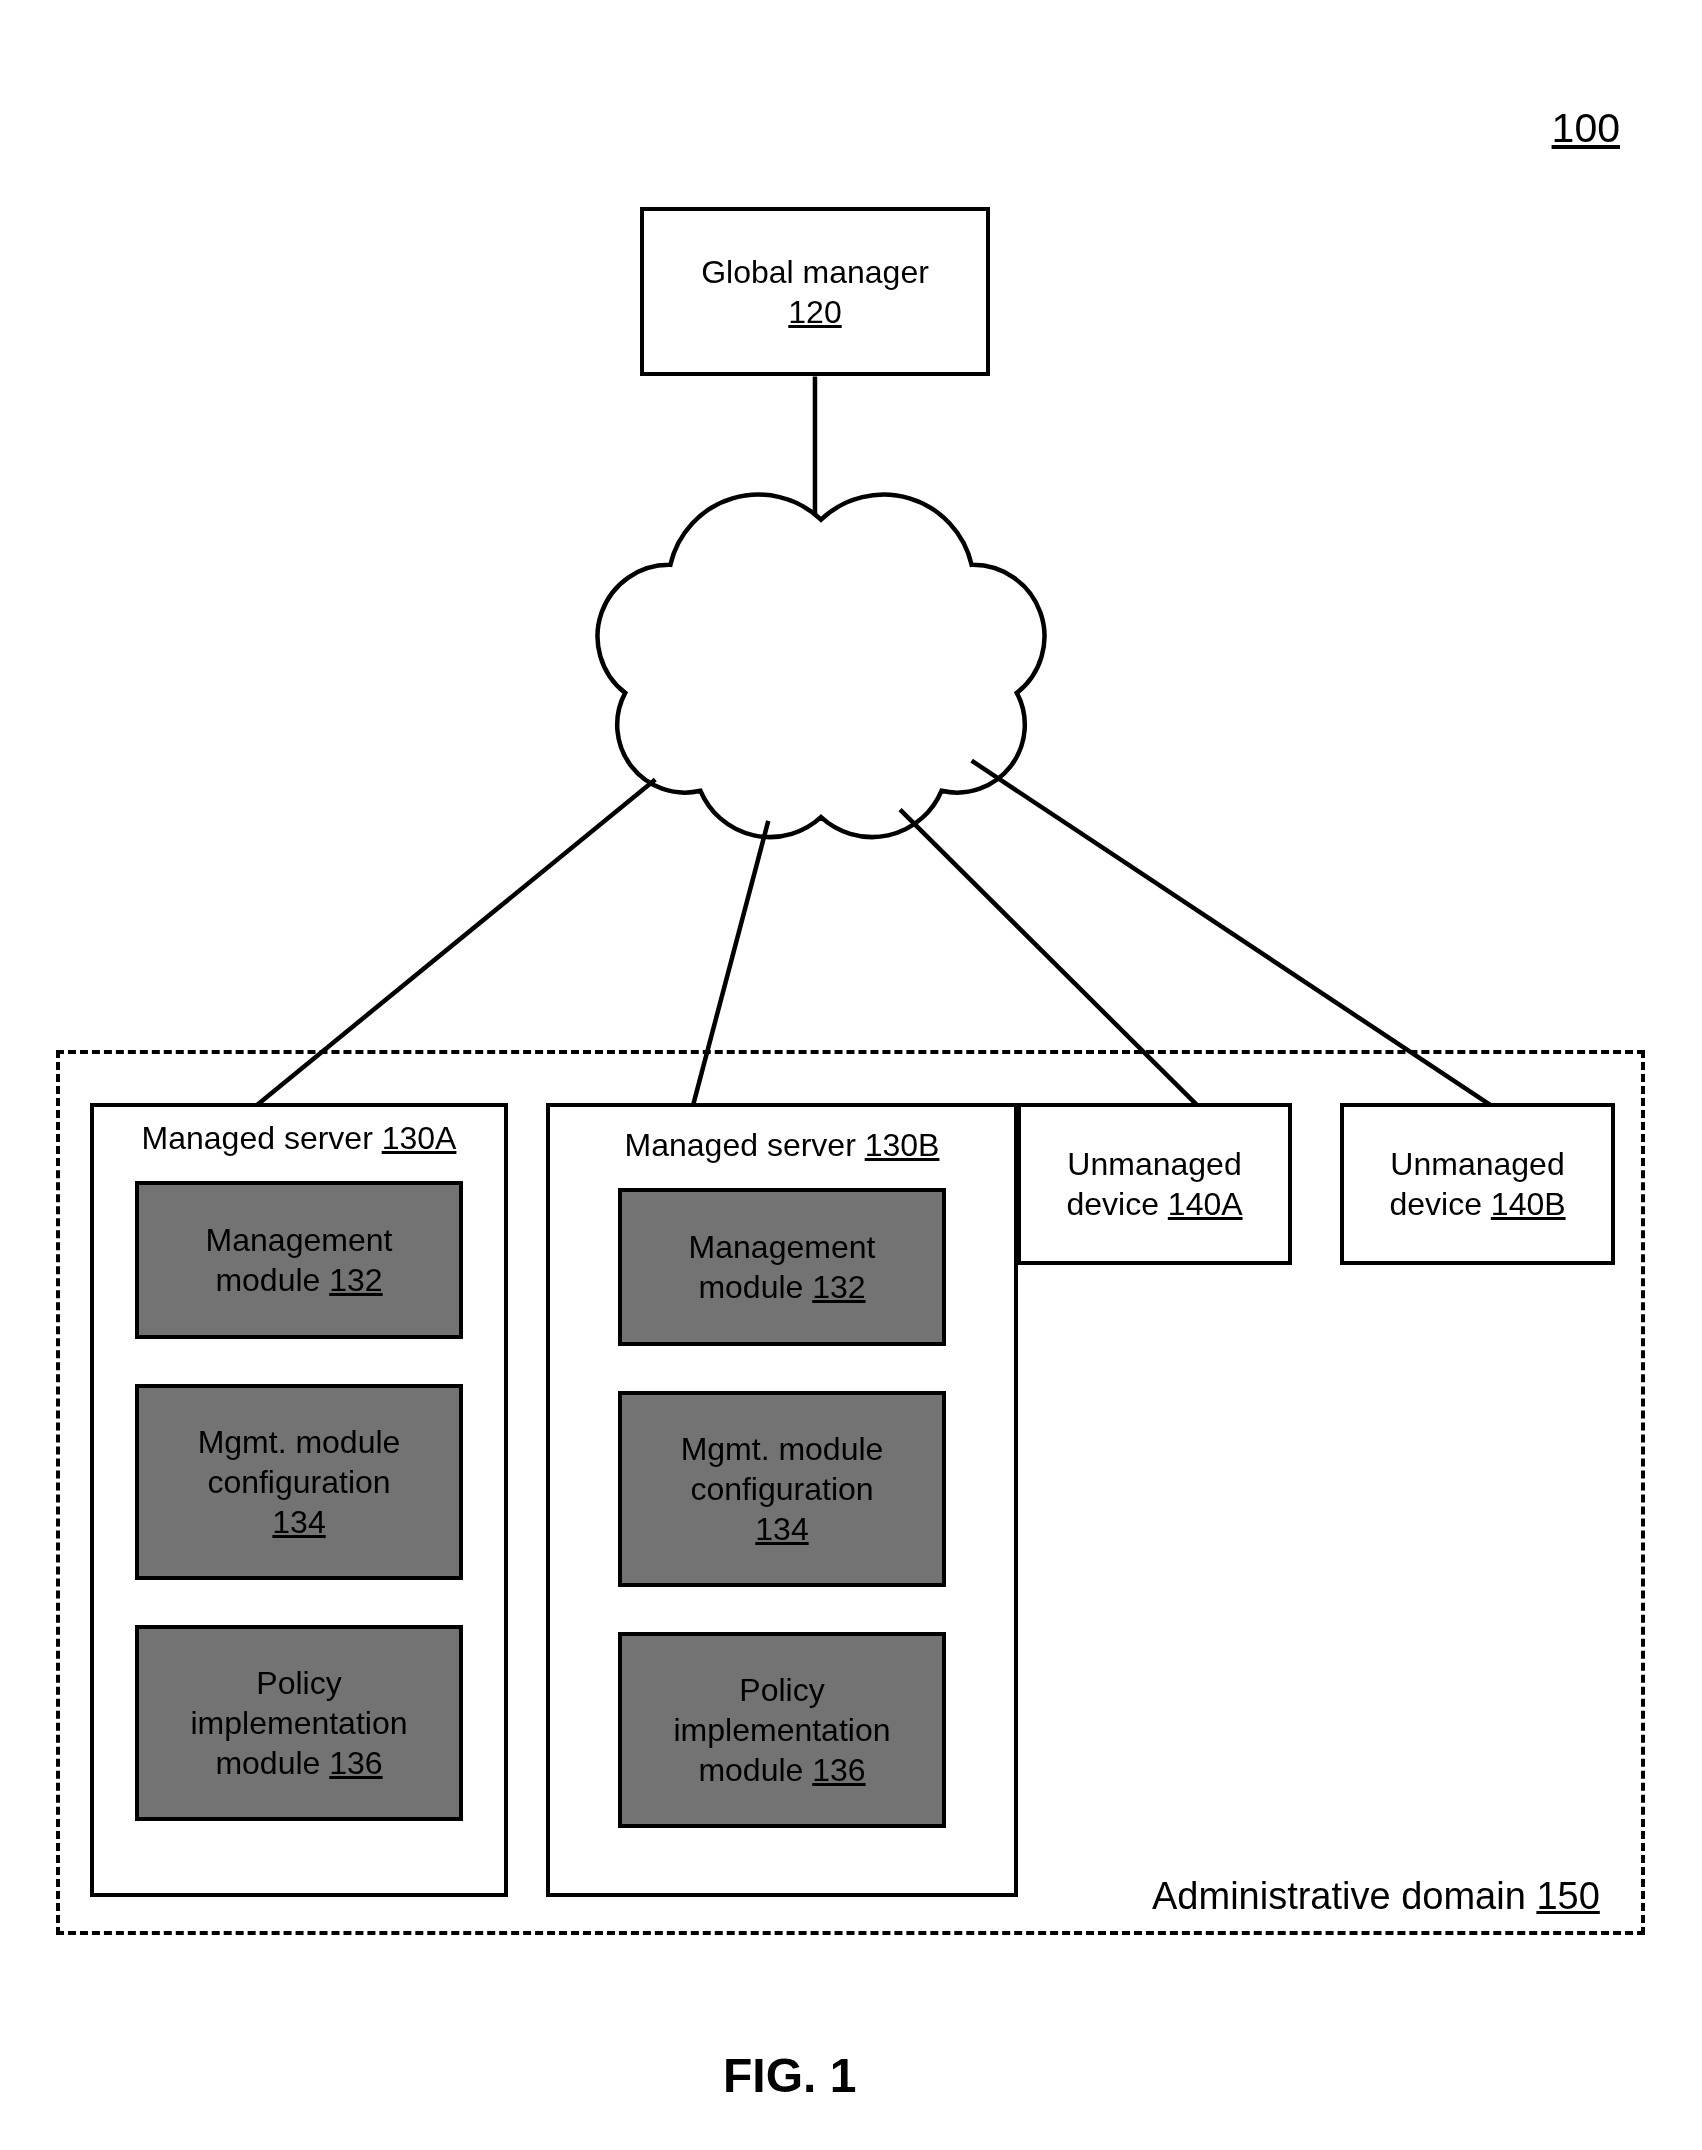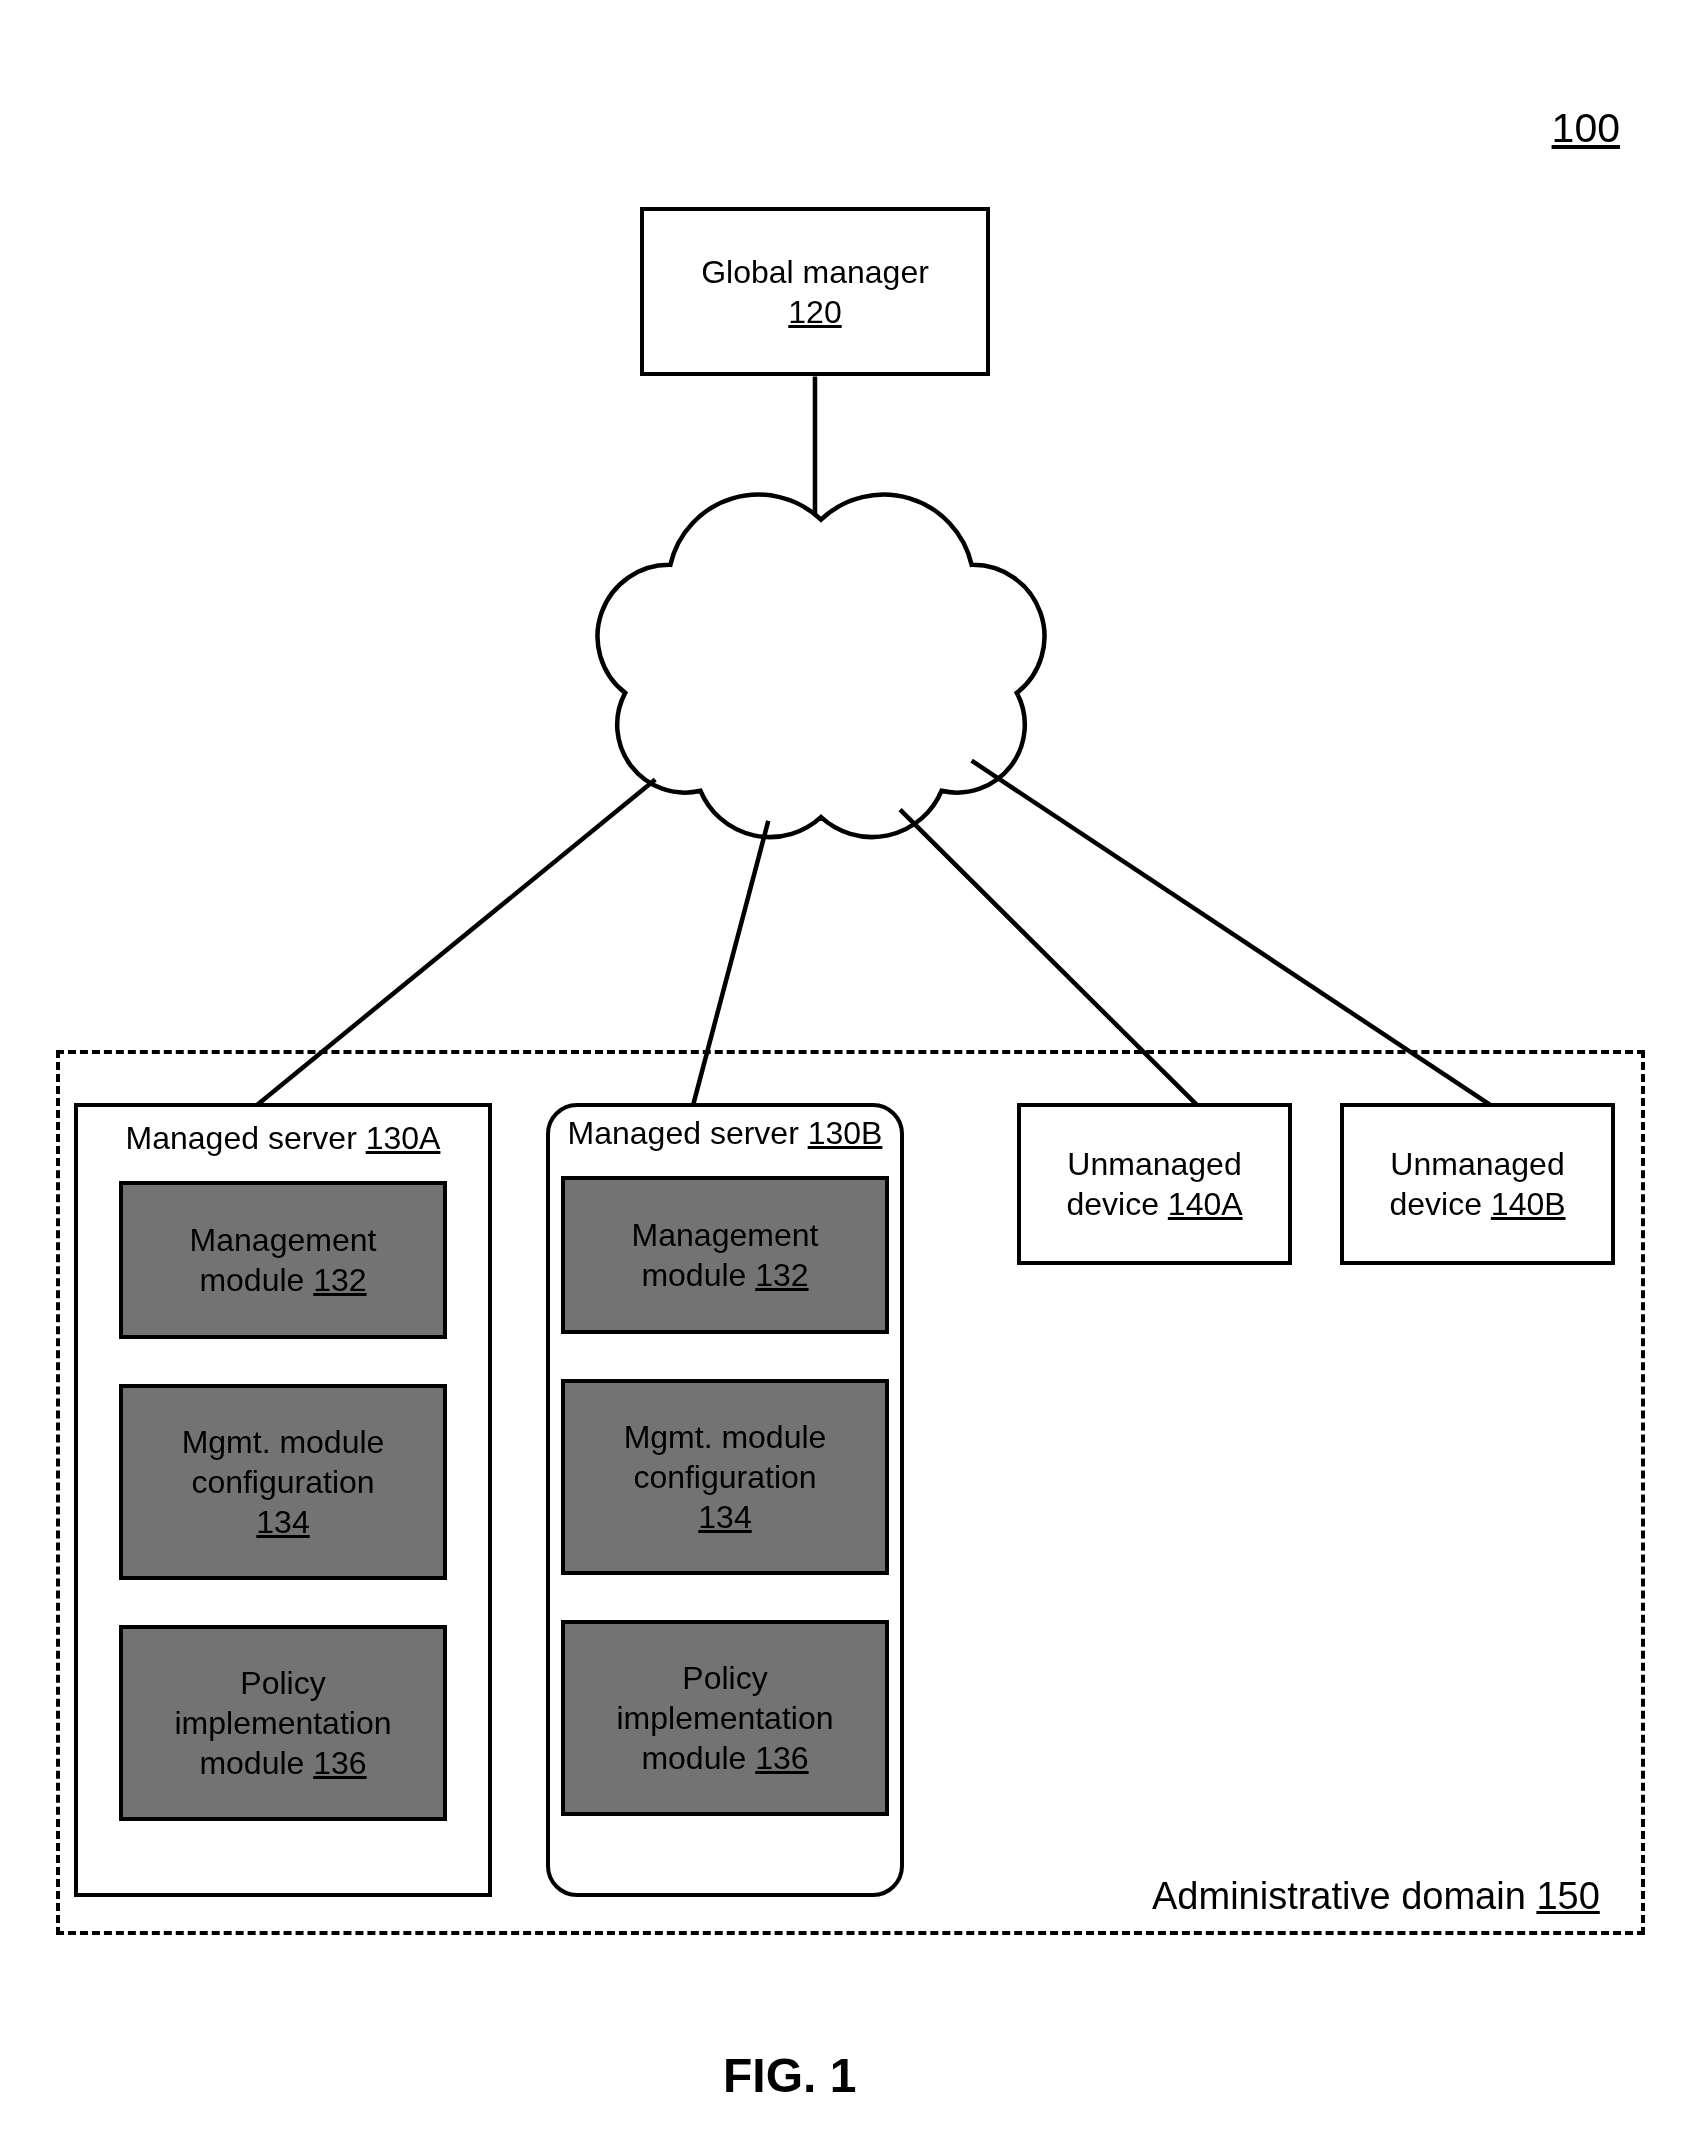--- a/index.html
+++ b/index.html
@@ -99,21 +99,21 @@
     <div class="label">Global manager</div>
     <div class="label u">120</div>
   </div>
 
 
   <div class="domain-box" style="left:56px; top:1050px; width:1589px; height:885px;"></div>
   <div class="domain-label" style="left:1152px; top:1875px;">
     <span>Administrative domain </span><span class="u">150</span>
   </div>
 
-  <div class="box" style="left:74px; top:1103px; width:418px; height:794px; padding-top:11.3px;">
+  <div class="box" style="left:90px; top:1103px; width:418px; height:794px; padding-top:11.3px;">
     <div class="label" style="margin-bottom:22.6px;">
       <span>Managed server </span><span class="u">130A</span>
     </div>
     <div class="inner-box" style="width:328px; height:158px; margin-bottom:45px;">
       <div class="label">Management</div>
       <div class="label">
         <span>module </span><span class="u">132</span>
       </div>
     </div>
     <div class="inner-box" style="width:328px; height:196px; margin-bottom:45px;">
@@ -123,21 +123,21 @@
     </div>
     <div class="inner-box" style="width:328px; height:196px;">
       <div class="label">Policy</div>
       <div class="label">implementation</div>
       <div class="label">
         <span>module </span><span class="u">136</span>
       </div>
     </div>
   </div>
 
-  <div class="box" style="left:546px; top:1103px; width:358px; height:794px; padding-top:6px;border-radius:31px;">
+  <div class="box" style="left:546px; top:1103px; width:472px; height:794px; padding-top:18px;">
     <div class="label" style="margin-bottom:22.6px;">
       <span>Managed server </span><span class="u">130B</span>
     </div>
     <div class="inner-box" style="width:328px; height:158px; margin-bottom:45px;">
       <div class="label">Management</div>
       <div class="label">
         <span>module </span><span class="u">132</span>
       </div>
     </div>
     <div class="inner-box" style="width:328px; height:196px; margin-bottom:45px;">

